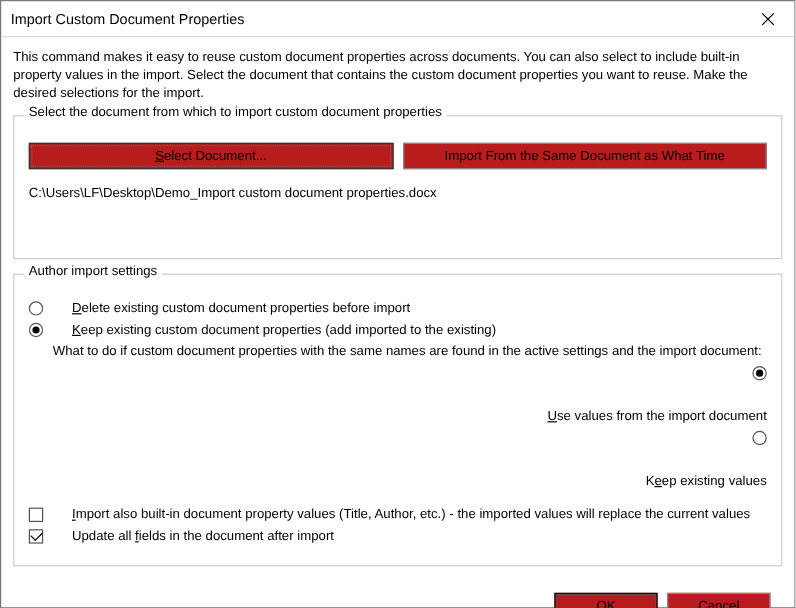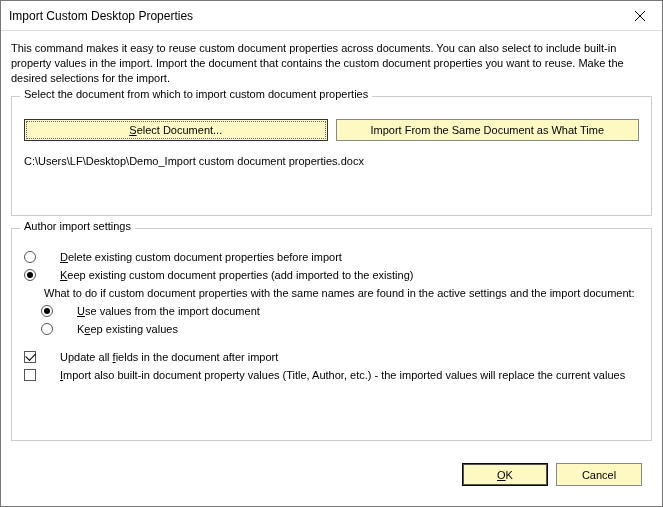--- a/index.html
+++ b/index.html
@@ -61,21 +61,21 @@
     font-size: 11px;
   }
   .btn-row {
     display: flex;
     gap: 8px;
     margin-bottom: 14px;
   }
   .btn {
     height: 22px;
     border: 1px solid #888;
-    background: #fef9c3;
+    background: #b91c1c;
     display: flex;
     align-items: center;
     justify-content: center;
     font-size: 11px;
     cursor: default;
   }
   .btn.wide { flex: 1; }
   .btn.select-active {
     border: 1px solid #333;
     outline: 1px dotted #666;
@@ -108,21 +108,21 @@
     background: #000;
     border-radius: 50%;
   }
   .checkbox.checked::after {
     content: "";
     width: 8px; height: 5px;
     border-left: 1.5px solid #000;
     border-bottom: 1.5px solid #000;
     transform: rotate(-45deg) translate(1px,-1px);
   }
-  .sub-indent { margin-left: 17px; }
+  .sub-indent { margin-left: 32px; flex-direction: column; }
   .desc-line {
     font-size: 11px;
     margin: 6px 0 6px 20px;
   }
   .u { text-decoration: underline; }
   .footer {
     display: flex;
     justify-content: flex-end;
     gap: 8px;
     padding: 10px;
@@ -138,31 +138,31 @@
   }
   .gb1 { height: 120px; }
   .gb2 { flex: 1; }
   .spacer-top { height: 6px; }
 </style>
 </head>
 <body>
 
 <div class="window">
   <div class="titlebar">
-    <span class="title">Import Custom Desktop Properties</span>
+    <span class="title">Import Custom Document Properties</span>
     <div class="close-btn">
       <svg viewBox="0 0 10 10">
         <line x1="0" y1="0" x2="10" y2="10" stroke="#000" stroke-width="1"></line>
         <line x1="10" y1="0" x2="0" y2="10" stroke="#000" stroke-width="1"></line>
       </svg>
     </div>
   </div>
 
   <div class="content">
-    <div class="intro">This command makes it easy to reuse custom document properties across documents. You can also select to include built-in property values in the import. Import the document that contains the custom document properties you want to reuse. Make the desired selections for the import.</div>
+    <div class="intro">This command makes it easy to reuse custom document properties across documents. You can also select to include built-in property values in the import. Select the document that contains the custom document properties you want to reuse. Make the desired selections for the import.</div>
 
     <div class="groupbox gb1">
       <div class="legend">Select the document from which to import custom document properties</div>
       <div class="spacer-top"></div>
       <div class="btn-row">
         <div class="btn wide select-active">
           <span><span class="u">S</span>elect Document...</span>
         </div>
         <div class="btn wide">
           <span>Import From the Same Document as What Time</span>
@@ -193,27 +193,27 @@
       </div>
 
       <div class="radio-row sub-indent">
         <span class="radio"></span>
         <span>K<span class="u">e</span>ep existing values</span>
       </div>
 
       <div style="height:10px"></div>
 
       <div class="check-row">
+        <span class="checkbox"></span>
+        <span><span class="u">I</span>mport also built-in document property values (Title, Author, etc.) - the imported values will replace the current values</span>
+      </div>
+
+      <div class="check-row">
         <span class="checkbox checked"></span>
         <span>Update all <span class="u">f</span>ields in the document after import</span>
-      </div>
-
-      <div class="check-row">
-        <span class="checkbox"></span>
-        <span><span class="u">I</span>mport also built-in document property values (Title, Author, etc.) - the imported values will replace the current values</span>
       </div>
     </div>
 
     <div class="footer">
       <div class="btn default">
         <span><span class="u">O</span>K</span>
       </div>
       <div class="btn">
         <span>Cancel</span>
       </div>

